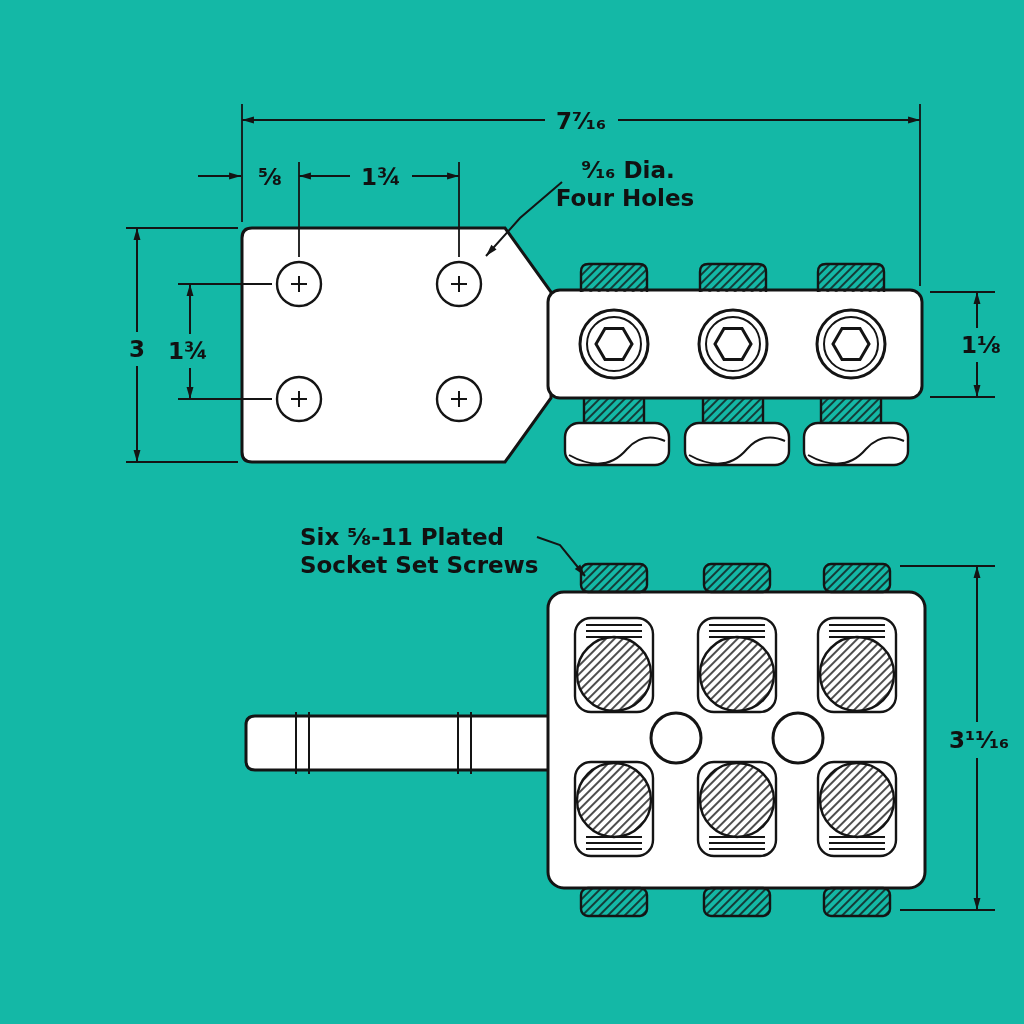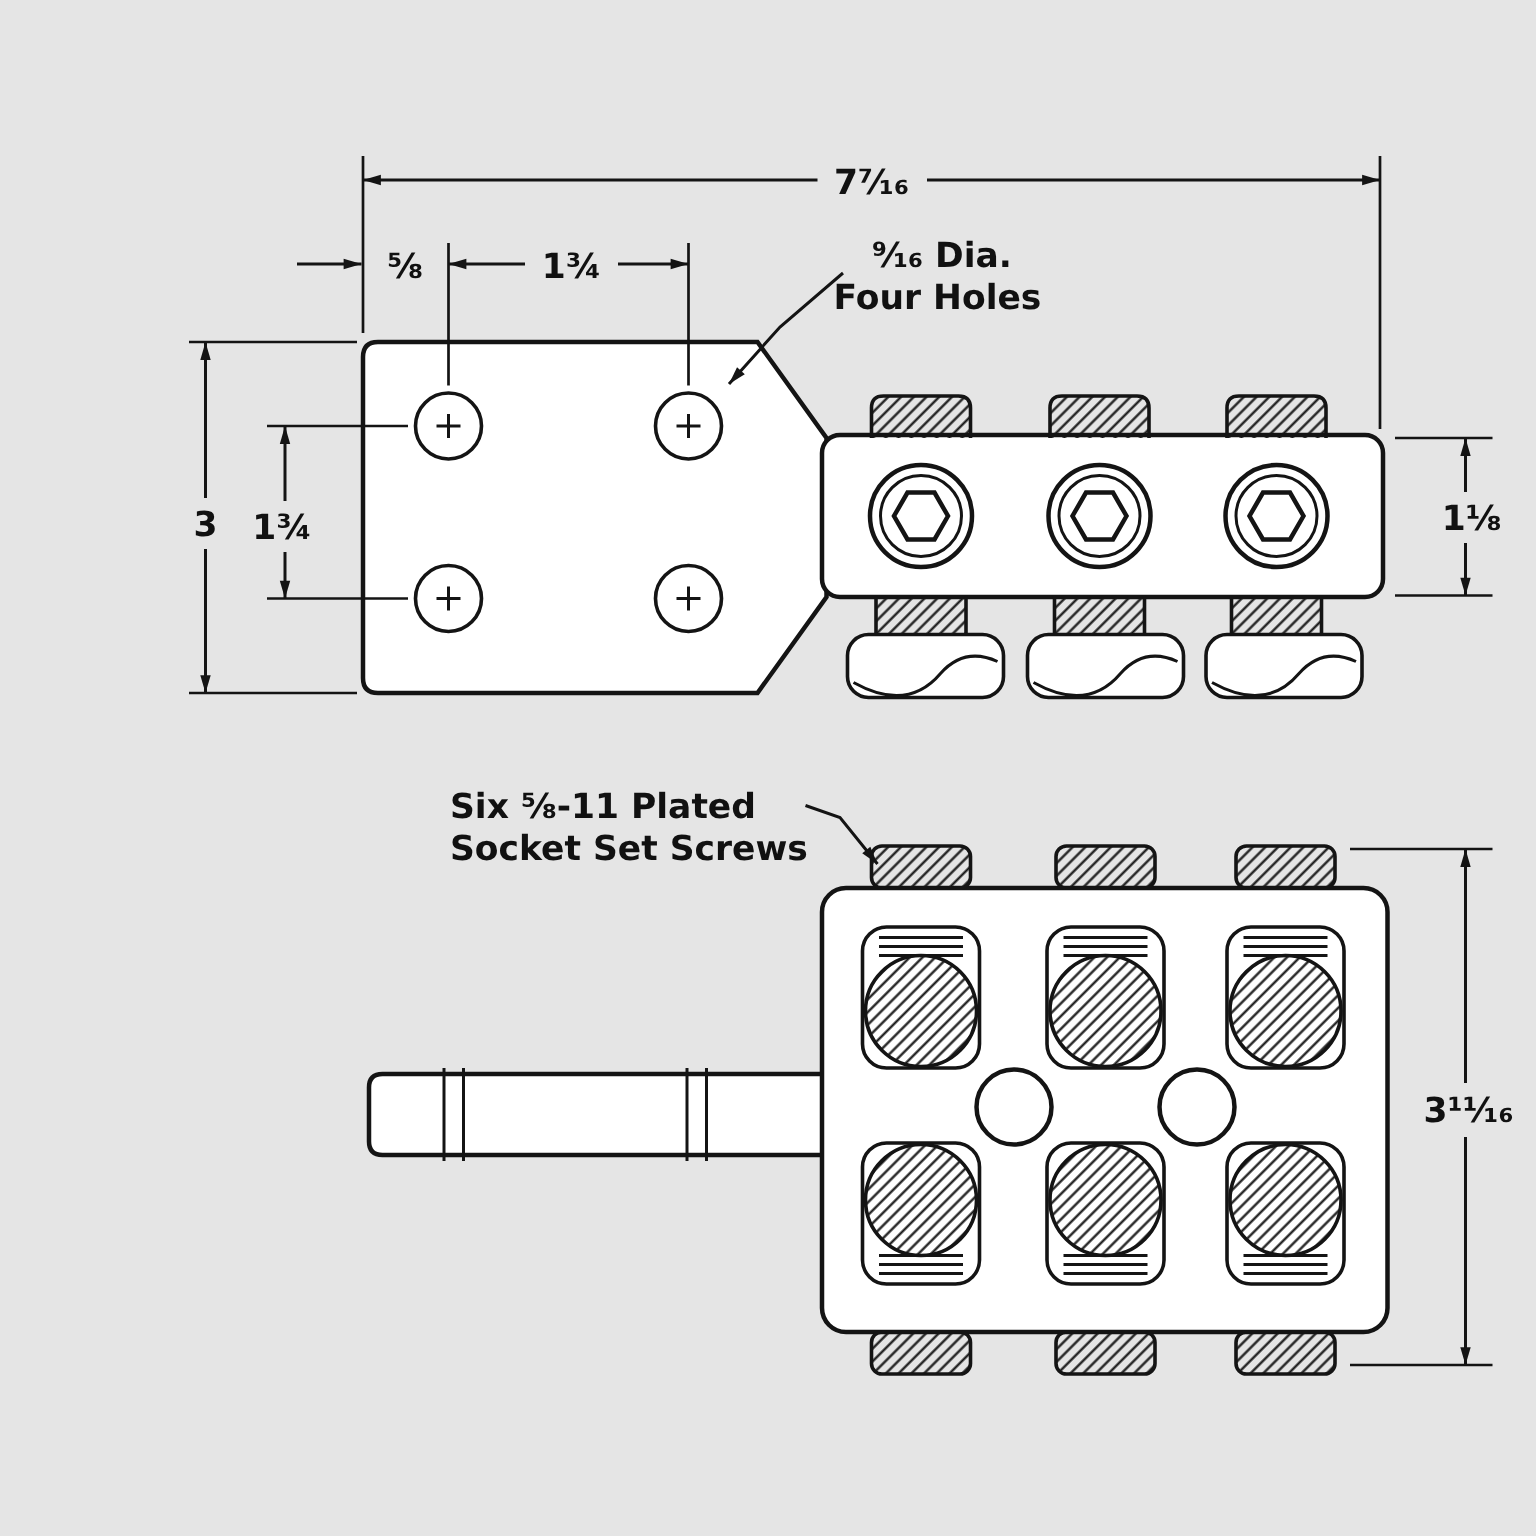--- a/index.html
+++ b/index.html
@@ -1,16 +1,16 @@
 <!DOCTYPE html>
 <html><head>
 <meta charset="utf-8">
 <style>
   html,body{margin:0;padding:0;background:#ffffff;}
-  .page{width:1024px;height:1024px;background:#e5e5e5;position:relative;overflow:hidden;}
+  .page{width:1024px;height:1024px;background:#14b8a6;position:relative;overflow:hidden;}
   svg{display:block;}
   .outline{stroke:#141414;stroke-width:3;fill:#ffffff;}
   .outline-thin{stroke:#141414;stroke-width:2.4;fill:#ffffff;}
   .detail{stroke:#141414;stroke-width:2;fill:none;}
   .hatched{fill:url(#hatch);stroke:#141414;stroke-width:2.4;}
   .dim-line{stroke:#141414;stroke-width:2;fill:none;}
   .ext-line{stroke:#141414;stroke-width:1.8;fill:none;}
   .leader{stroke:#141414;stroke-width:2;fill:none;}
   text{font-family:"DejaVu Sans","Liberation Sans",sans-serif;font-weight:bold;fill:#111111;}
   .dim-label{font-size:23px;}

